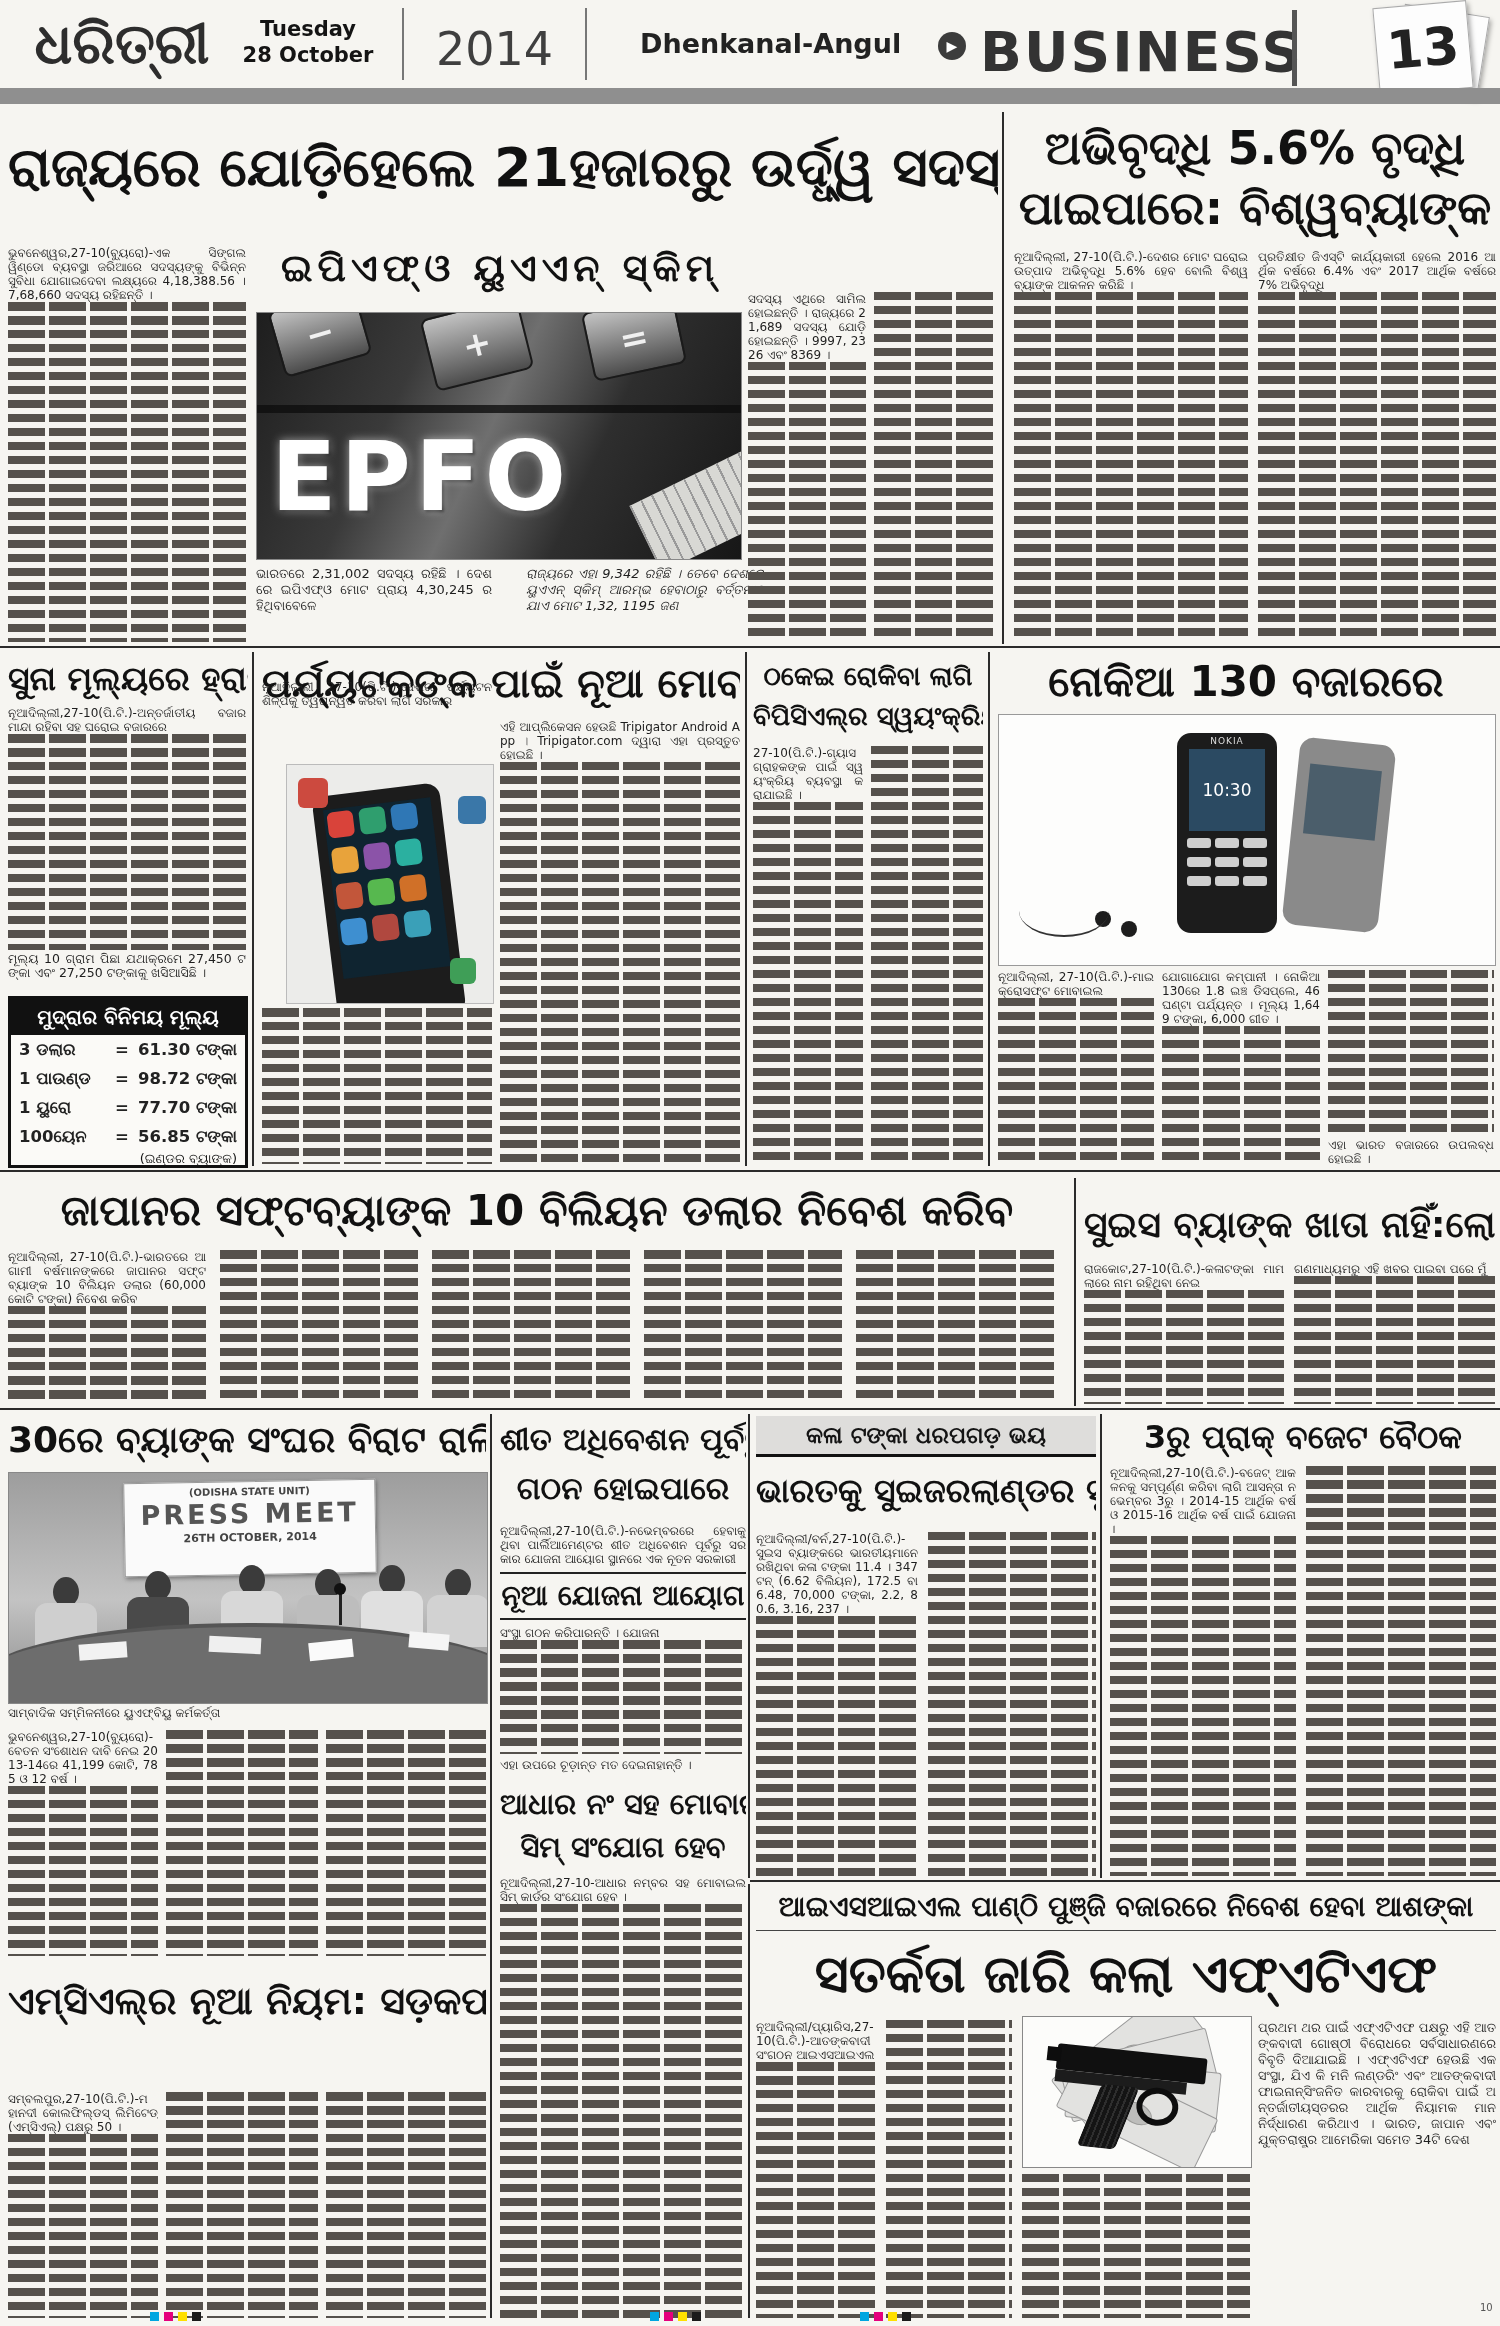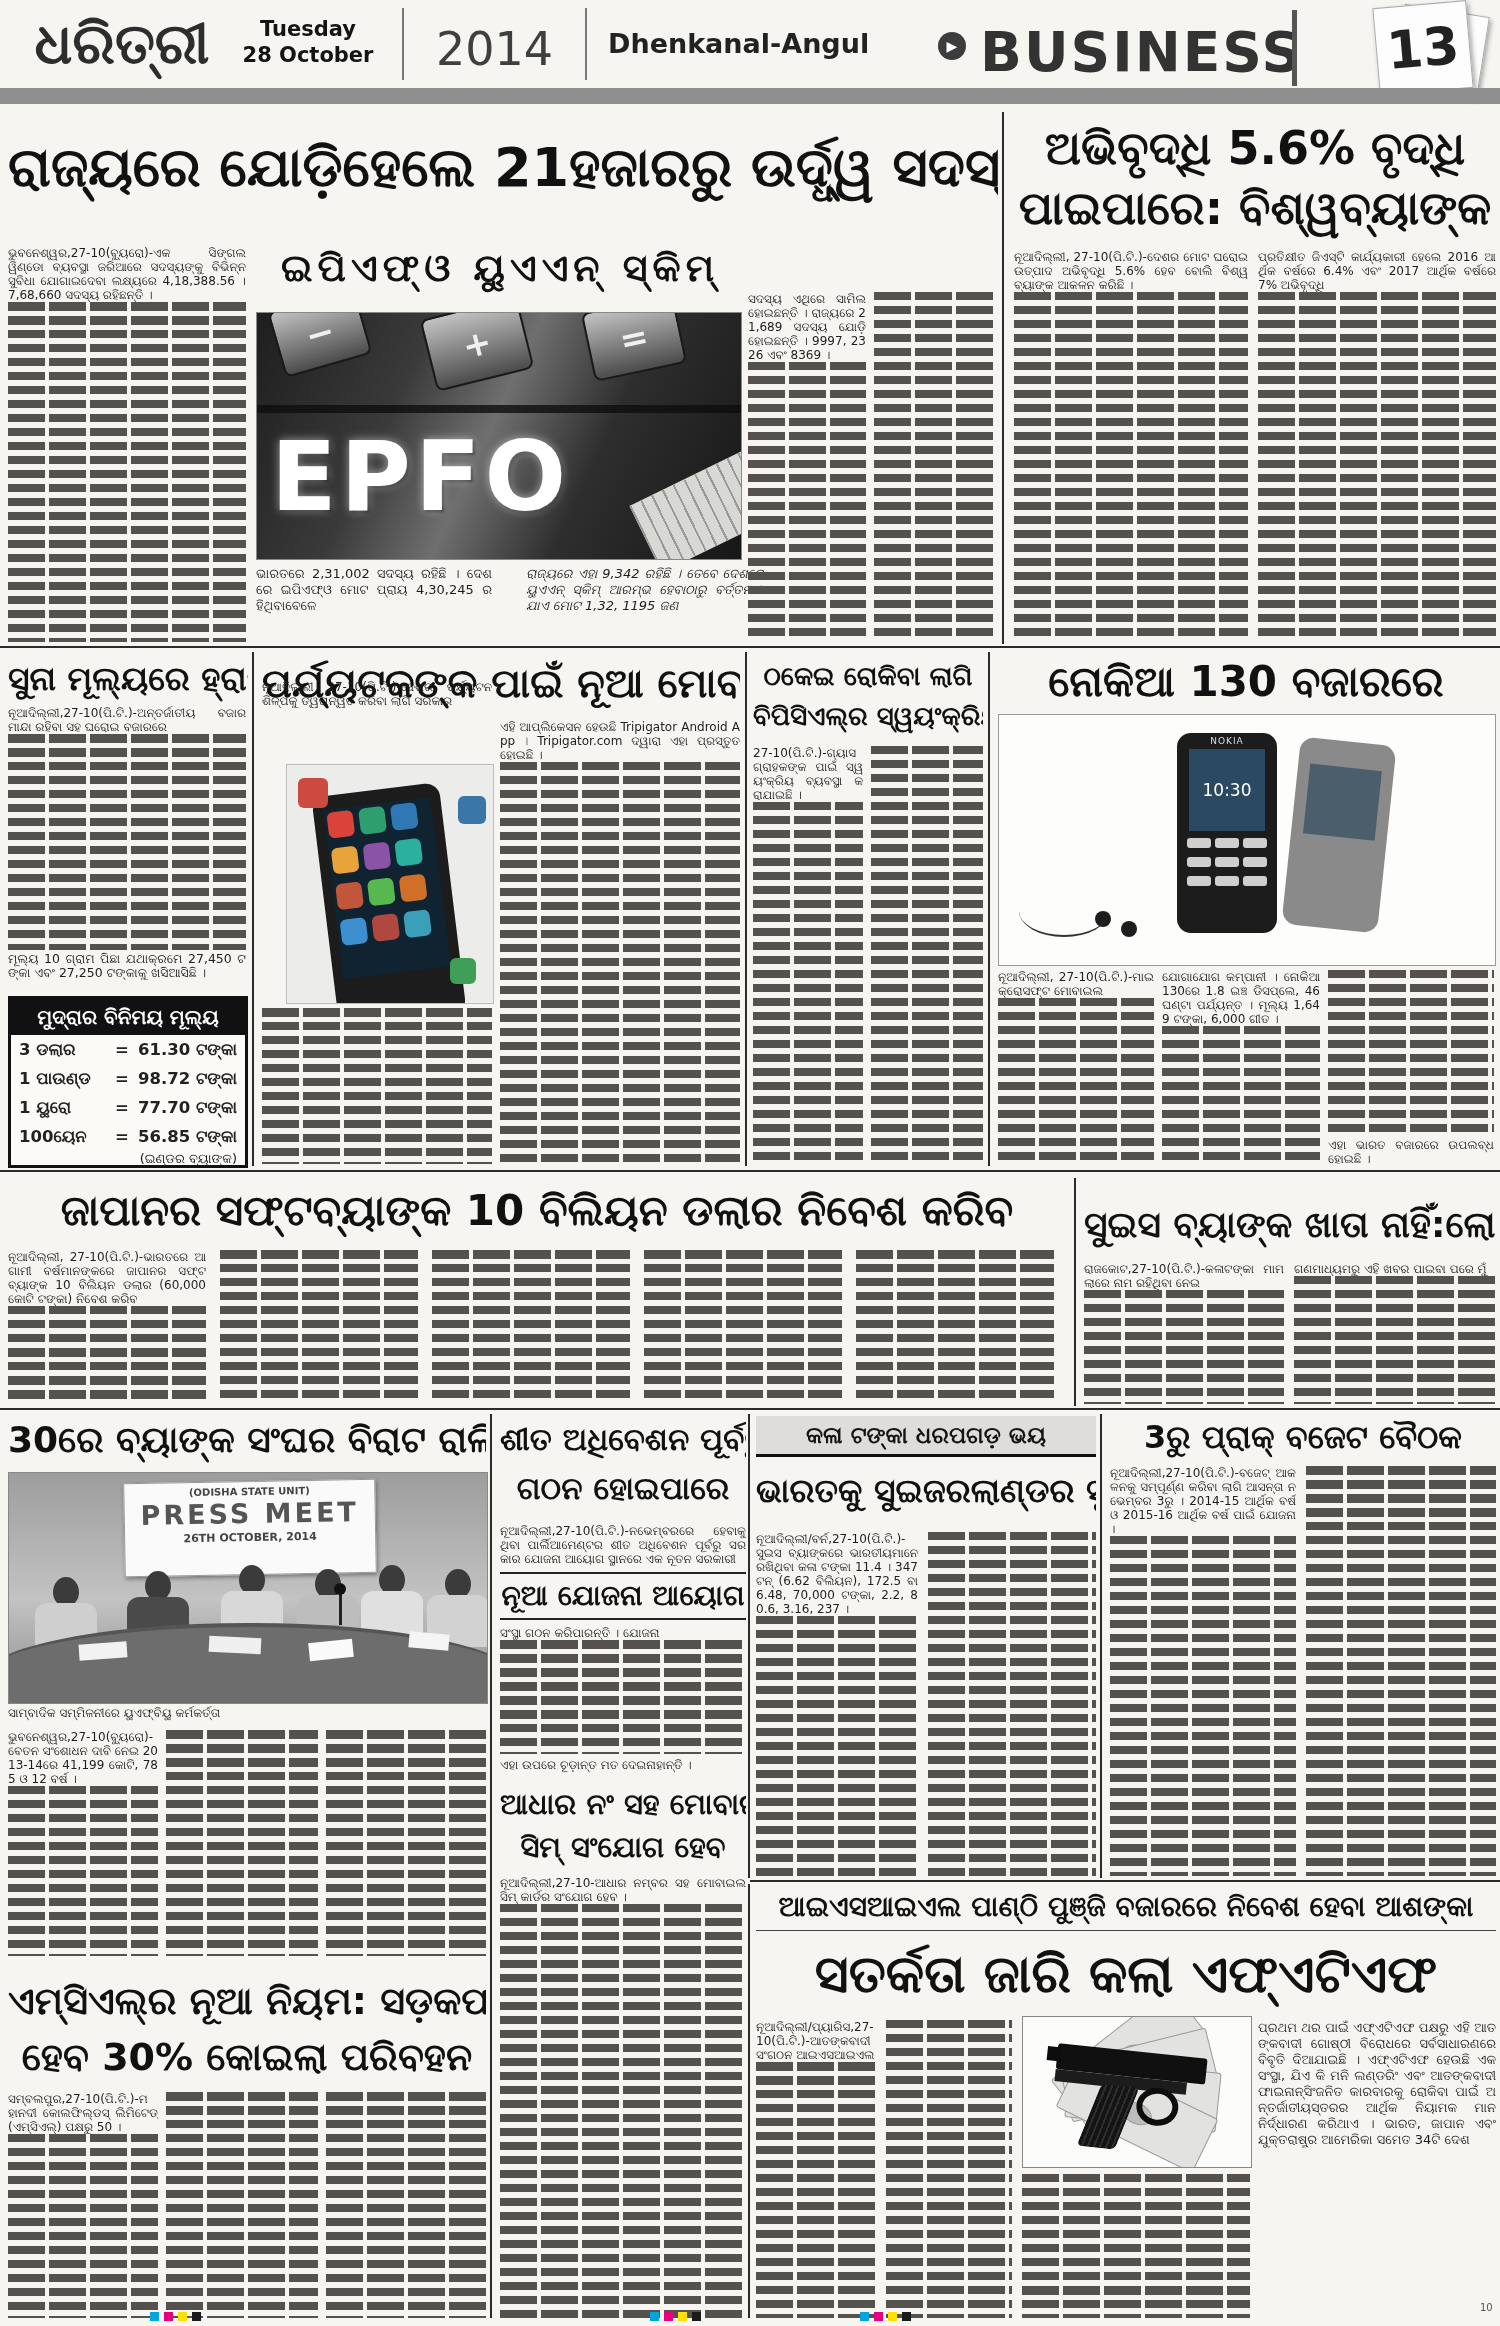--- a/index.html
+++ b/index.html
@@ -58,21 +58,21 @@
 
 <div class="abs" style="left:0;top:0;width:1500px;height:104px;">
   <div class="abs hl nw" style="left:22px;top:4px;width:200px;font-size:56px;line-height:80px;color:#2d2d2d;">ଧରିତ୍ରୀ</div>
   <div class="abs ctr" style="left:238px;top:16px;width:140px;">
     <div style="font-size:21px;font-weight:700;line-height:26px;">Tuesday</div>
     <div style="font-size:21px;font-weight:700;line-height:26px;">28 October</div>
   </div>
   <div class="abs mast-divider" style="left:402px;top:8px;height:72px;"></div>
   <div class="abs nw" style="left:436px;top:22px;font-size:46px;color:#3f3f3f;">2014</div>
   <div class="abs mast-divider" style="left:585px;top:8px;height:72px;"></div>
-  <div class="abs nw" style="left:608px;top:28px;font-size:27px;font-weight:700;color:#222;">Dhenkanal-Angul</div>
+  <div class="abs nw" style="left:640px;top:28px;font-size:27px;font-weight:700;color:#222;">Dhenkanal-Angul</div>
   <div class="abs bullet" style="left:938px;top:32px;width:28px;height:28px;font-size:14px;">▶</div>
   <div class="abs nw hl" style="left:980px;top:20px;font-size:55px;letter-spacing:2px;color:#333;">BUSINESS</div>
   <div class="abs" style="left:1292px;top:10px;width:5px;height:76px;background:#555;"></div>
   <div class="abs curl" style="left:1398px;top:10px;width:84px;height:80px;transform:rotate(9deg);"></div>
   <div class="abs curl" style="left:1376px;top:4px;width:92px;height:86px;transform:rotate(-5deg);">
     <span style="font-size:52px;color:#222;">13</span>
   </div>
   <div class="abs graybar" style="left:0;top:88px;width:1500px;height:16px;"></div>
 </div>
 
@@ -388,21 +388,20 @@
 </div>
 <div class="abs col" style="left:1022px;top:2174px;width:228px;height:144px;">
     <div class="fill"></div>
   </div>
 <div class="abs col" style="left:1258px;top:2020px;width:238px;height:298px;">
   <div class="ex" style="font-size:13px;line-height:16px;max-height:298px;">ପ୍ରଥମ ଥର ପାଇଁ ଏଫ୍ଏଟିଏଫ ପକ୍ଷରୁ ଏହି ଆତଙ୍କବାଦୀ ଗୋଷ୍ଠୀ ବିରୋଧରେ ସର୍ବସାଧାରଣରେ ବିବୃତି ଦିଆଯାଇଛି । ଏଫ୍ଏଟିଏଫ ହେଉଛି ଏକ ସଂସ୍ଥା, ଯିଏ କି ମନି ଲଣ୍ଡରିଂ ଏବଂ ଆତଙ୍କବାଦୀ ଫାଇନାନ୍ସିଂଜନିତ କାରବାରକୁ ରୋକିବା ପାଇଁ ଅନ୍ତର୍ଜାତୀୟସ୍ତରର ଆର୍ଥିକ ନିୟାମକ ମାନ ନିର୍ଦ୍ଧାରଣ କରିଥାଏ । ଭାରତ, ଜାପାନ ଏବଂ ଯୁକ୍ତରାଷ୍ଟ୍ର ଆମେରିକା ସମେତ 34ଟି ଦେଶ</div>
 </div>
 
 <div class="abs hl ctr" style="left:8px;top:1972px;width:478px;height:112px;">
   <div class="nw" style="font-size:38px;line-height:58px;overflow:hidden;">ଏମ୍‌ସିଏଲ୍‌ର ନୂଆ ନିୟମ: ସଡ଼କପଥରେ</div>
-  <div class="nw" style="font-size:38px;line-height:54px;overflow:hidden;">ହେବ 30% କୋଇଲା ପରିବହନ</div>
 </div>
 <div class="abs col" style="left:8px;top:2092px;width:150px;height:226px;">
   <div class="ex" style="max-height:84px;">ସମ୍ବଲପୁର,27-10(ପି.ଟି.)-ମହାନଦୀ କୋଲଫିଲ୍ଡସ୍ ଲିମିଟେଡ୍ (ଏମ୍‌ସିଏଲ୍) ପକ୍ଷରୁ 50 ।</div>
   <div class="fill"></div>
 </div>
 <div class="abs col" style="left:166px;top:2092px;width:152px;height:226px;">
     <div class="fill"></div>
   </div>
 <div class="abs col" style="left:326px;top:2092px;width:160px;height:226px;">
     <div class="fill"></div>

